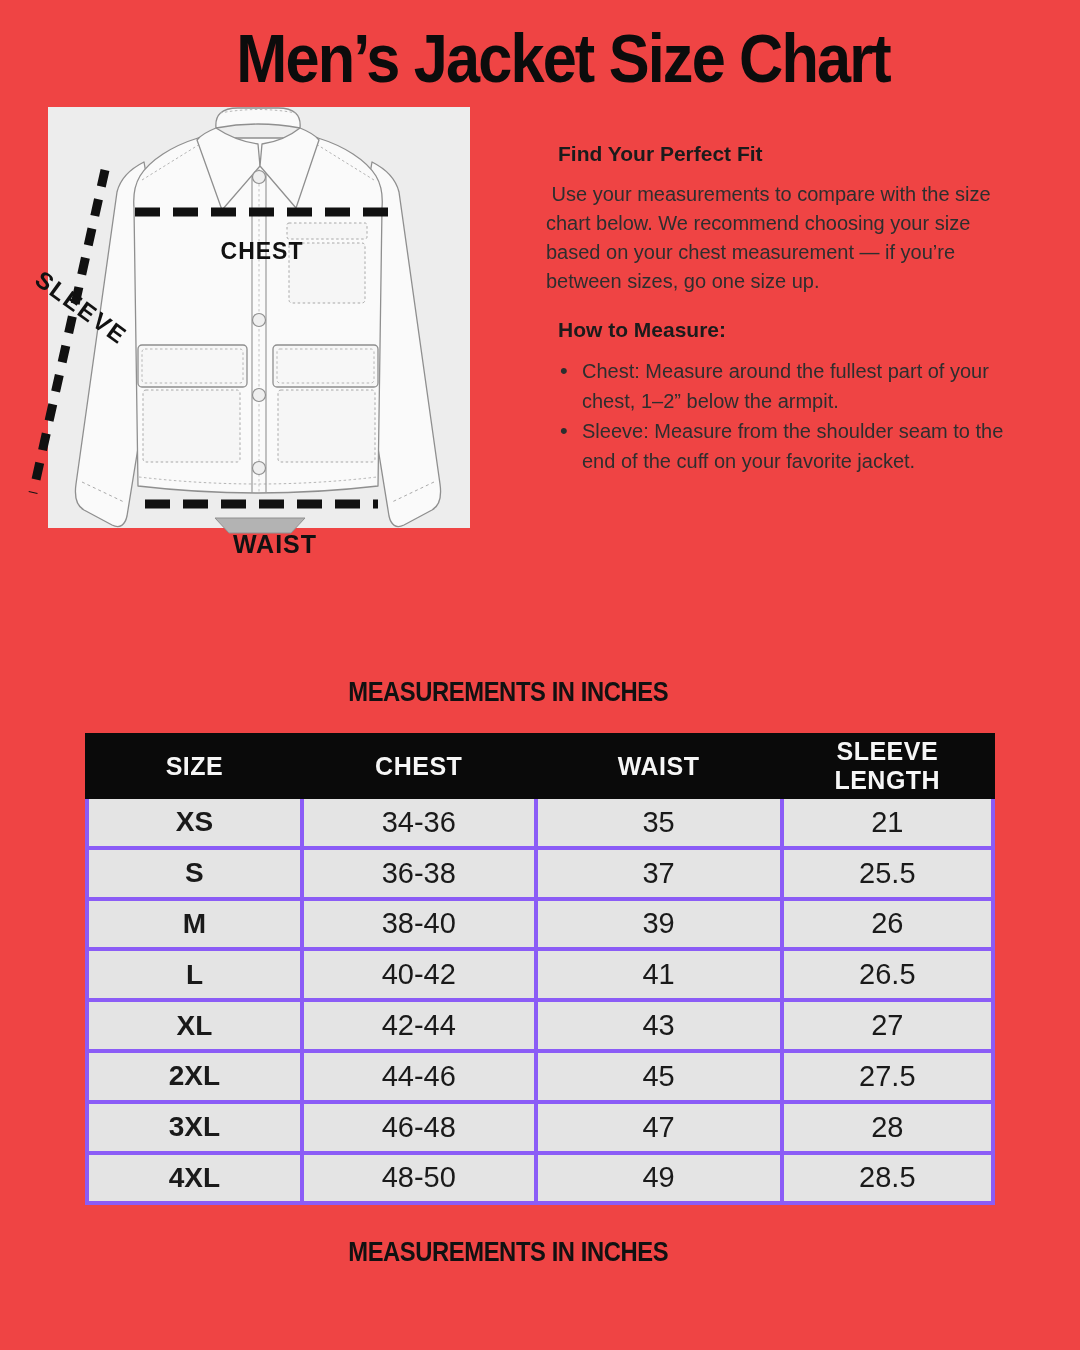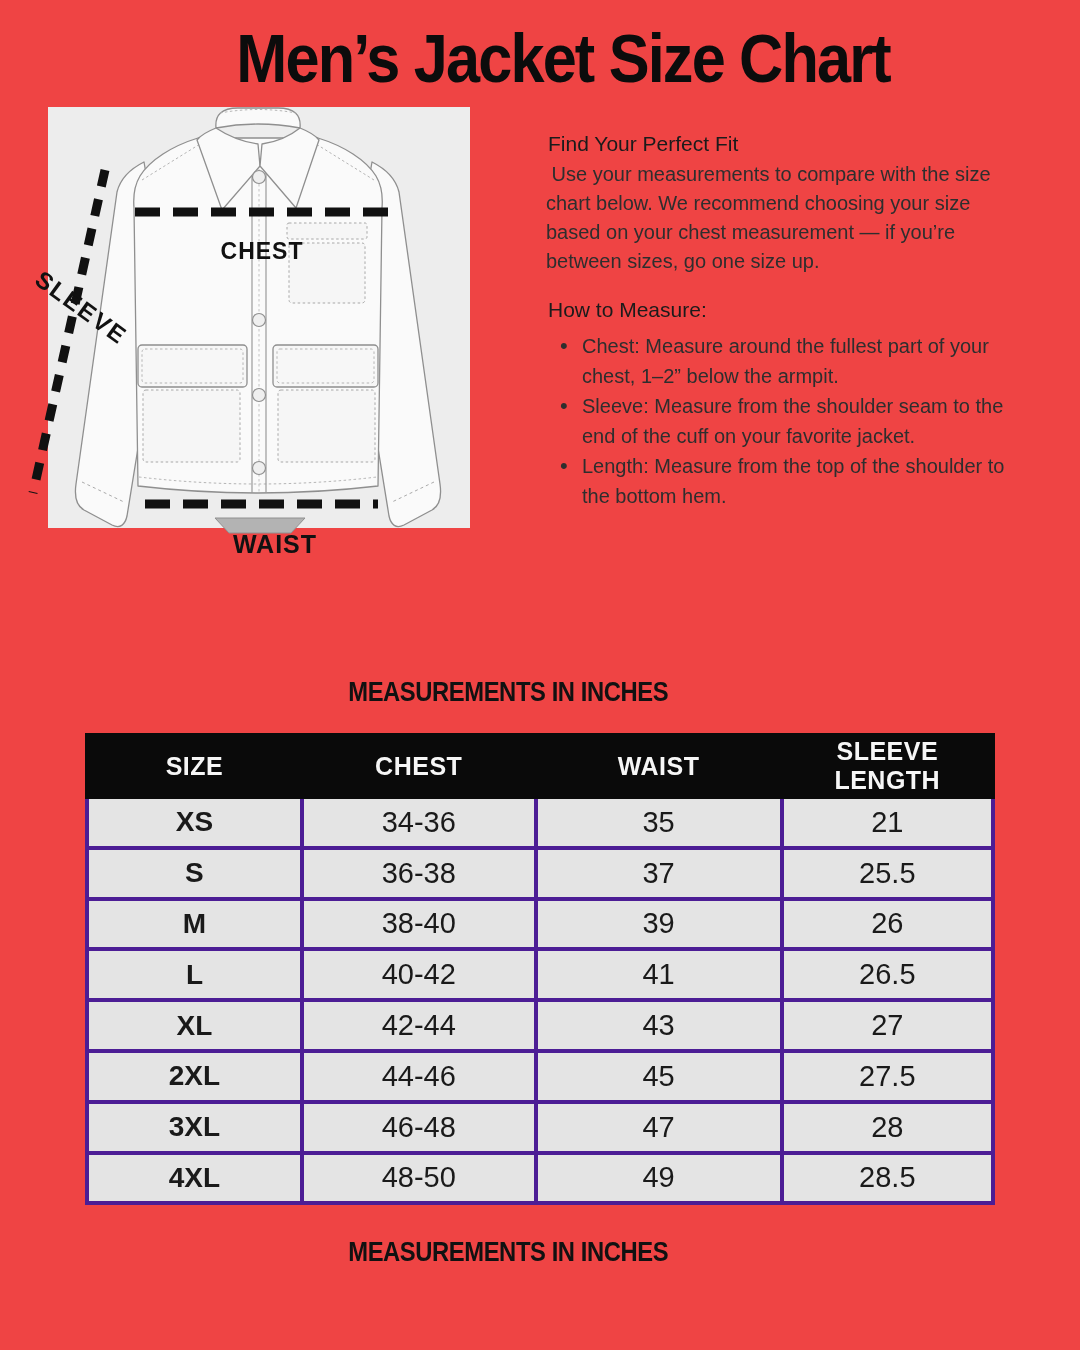--- a/index.html
+++ b/index.html
@@ -23,21 +23,21 @@
     text-align: center; line-height: 1;
   }
   .lbl-chest { left: 182px; top: 140px; width: 120px; font-size: 23px; letter-spacing: 1px; }
   .lbl-waist { left: 195px; top: 432px; width: 120px; font-size: 25px; letter-spacing: 1px; }
   .lbl-sleeve {
     left: 8px; top: 195px; width: 104px; font-size: 24px; letter-spacing: 2px;
     transform: rotate(36deg);
   }
   
   .info { position: absolute; left: 546px; top: 128px; width: 478px; }
-  .info-h { margin: 2px; font-size: 21px; font-weight: normal; line-height: 28px; color: #1b1b1b; }
+  .info-h { margin: 12px; font-size: 21px; font-weight: bold; line-height: 28px; color: #1b1b1b; }
   .info-b { margin: 2px 0 0 0; font-size: 20px; line-height: 29px; color: #2e2e2e; white-space: pre-wrap; }
   .info-h2 { margin-top: 20px; }
   .measure-list { list-style: none; margin: 7px 0 0 0; padding: 0; }
   .measure-list li {
     position: relative; padding-left: 36px; font-size: 20px;
     line-height: 30px; color: #2e2e2e;
   }
   .measure-list li::before {
     content: "\2022"; position: absolute; left: 14px; top: 0;
     font-size: 22px; color: #2e2e2e;
@@ -57,21 +57,21 @@
   table.size-table {
     position: absolute; left: 85px; top: 733px; width: 910px;
     border-collapse: collapse; table-layout: fixed; border-radius: 18px;
   }
   .size-table th {
     background: #0a0a0a; color: #f6f6f6; font-size: 25px; font-weight: bold;
     height: 50px; letter-spacing: 0.5px; border: 4px solid #0a0a0a;
     text-align: center; padding: 0;
   }
   .size-table td {
-    background: #e4e4e4; border: 4px solid #4c1d95; height: 46.8px;
+    background: #e4e4e4; border: 4px solid #8b5cf6; height: 46.8px;
     text-align: center; font-size: 29px; font-weight: normal; color: #1a1a1a; padding: 0;
   }
   .size-table td.size-col { font-weight: bold; font-size: 28px; }
   .col-1 { width: 23.7%; } .col-2 { width: 25.8%; } .col-3 { width: 27.2%; } .col-4 { width: 23.3%; }
 </style>
 </head>
 <body>
 
 <div class="page">
 
@@ -131,21 +131,20 @@
     <span class="fig-label lbl-waist">WAIST</span>
   </div>
 
   <div class="info">
     <p class="info-h">Find Your Perfect Fit</p>
     <p class="info-b"> Use your measurements to compare with the size chart below. We recommend choosing your size based on your chest measurement — if you’re between sizes, go one size up.</p>
     <p class="info-h info-h2">How to Measure:</p>
     <ul class="measure-list">
       <li>Chest: Measure around the fullest part of your chest, 1–2” below the armpit.</li>
       <li>Sleeve: Measure from the shoulder seam to the end of the cuff on your favorite jacket.</li>
-      <li>Length: Measure from the top of the shoulder to the bottom hem.</li>
     </ul>
   </div>
 
   <div class="caption caption-top">
     <span>MEASUREMENTS IN INCHES</span>
   </div>
 
   <table class="size-table">
     <thead>
       <tr>

